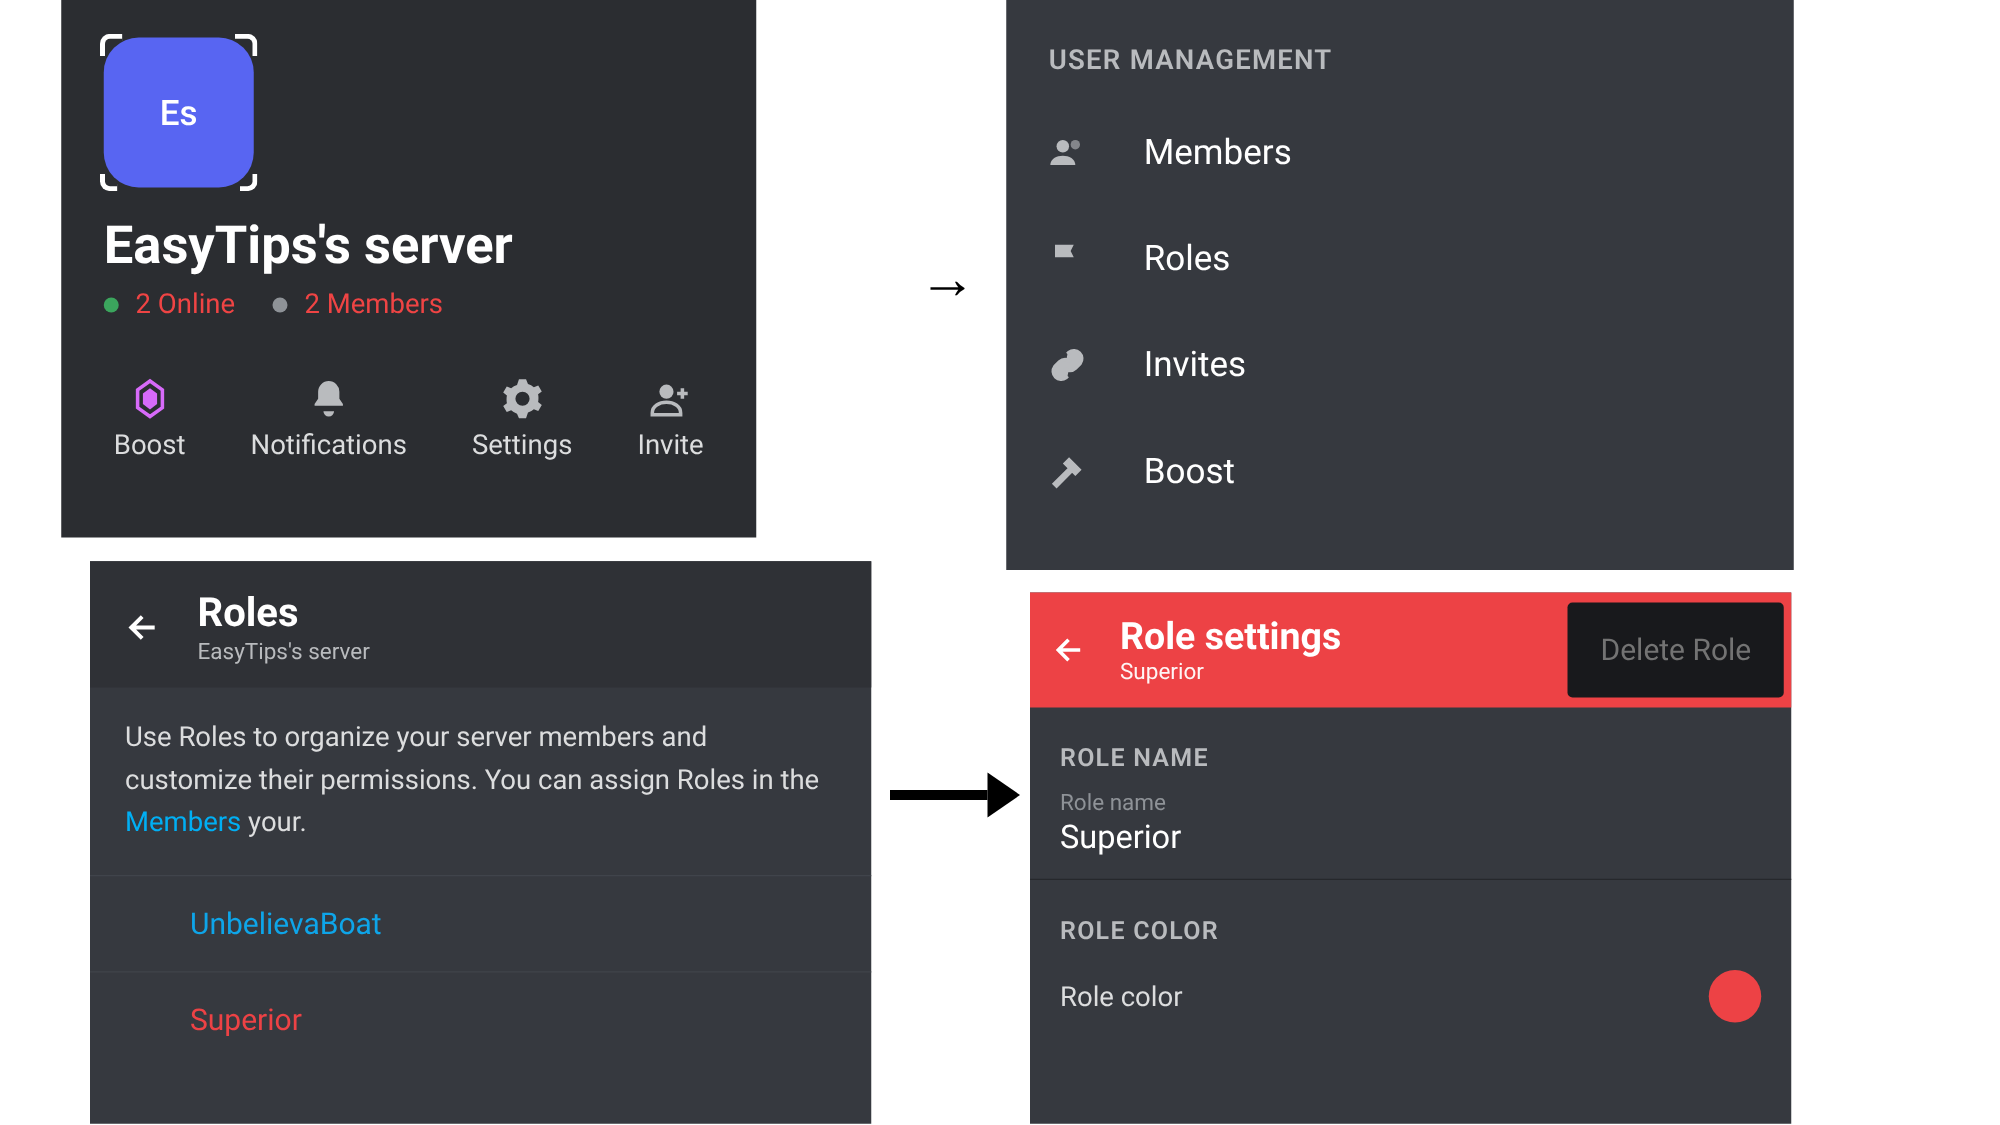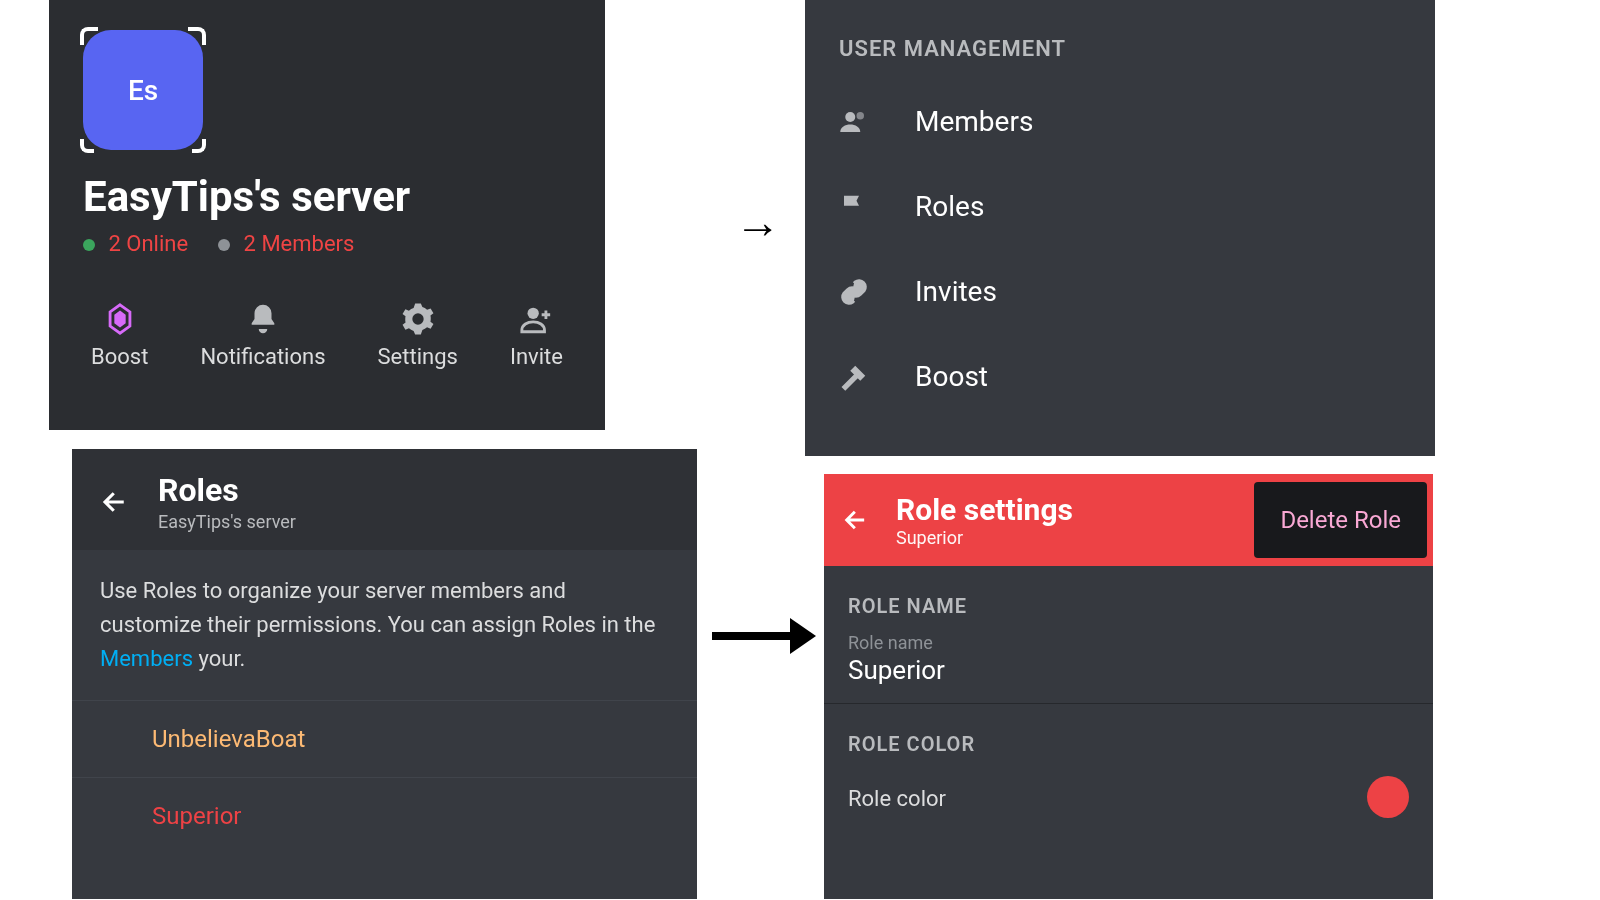--- a/index.html
+++ b/index.html
@@ -81,21 +81,21 @@
     left: 824px; top: 474px;
     width: 609px; height: 425px;
     background: #36393f;
   }
   .rs-header { background:#ed4245; display:flex; align-items:center; padding:18px 18px; gap:26px; position:relative;}
   .rs-header svg{width:28px;height:28px;stroke:#fff;}
   .rs-title { font-size:30px; font-weight:700; color:#fff;}
   .rs-sub { font-size:18px; color:#fff; opacity:.95;}
   .delete-chip {
     position:absolute; right:6px; top:8px; bottom:8px;
-    background:#18191c; color:#f9a8d4; font-size:24px;
+    background:#18191c; color:#737373; font-size:24px;
     display:flex; align-items:center; padding:0 26px;
     border-radius:4px;
   }
   .rs-section-label { color:#b9bbbe; font-size:20px; font-weight:600; letter-spacing:1px; padding:28px 24px 10px;}
   .rs-field { padding:4px 24px 18px; border-bottom:1px solid #26282c;}
   .rs-field-label { color:#8e9297; font-size:18px;}
   .rs-field-value { color:#fff; font-size:26px; margin-top:2px;}
   .rs-color-row { display:flex; align-items:center; justify-content:space-between; padding:10px 24px 0;}
   .color-swatch { width:42px; height:42px; border-radius:50%;}
 
@@ -197,21 +197,21 @@
         <path d="M19 12H5M11 5l-7 7 7 7"></path>
       </svg>
     <div>
       <div class="roles-title">Roles</div>
       <div class="roles-sub">EasyTips's server</div>
     </div>
   </div>
   <div class="roles-desc">
     <span>Use Roles to organize your server members and customize their permissions. You can assign Roles in the </span><a href="#">Members</a><span> your.</span>
   </div>
-  <div class="role-row" style="color:#fdba74">UnbelievaBoat</div>
+  <div class="role-row" style="color:#0ea5e9">UnbelievaBoat</div>
   <div class="role-row" style="color:#ed4245">Superior</div>
 </div>
 
 <div id="panel-rolesettings" class="panel">
   <div class="rs-header">
     <svg viewBox="0 0 24 24" fill="none" stroke-width="2.5">
         <path d="M19 12H5M11 5l-7 7 7 7"></path>
       </svg>
     <div>
       <div class="rs-title">Role settings</div>

